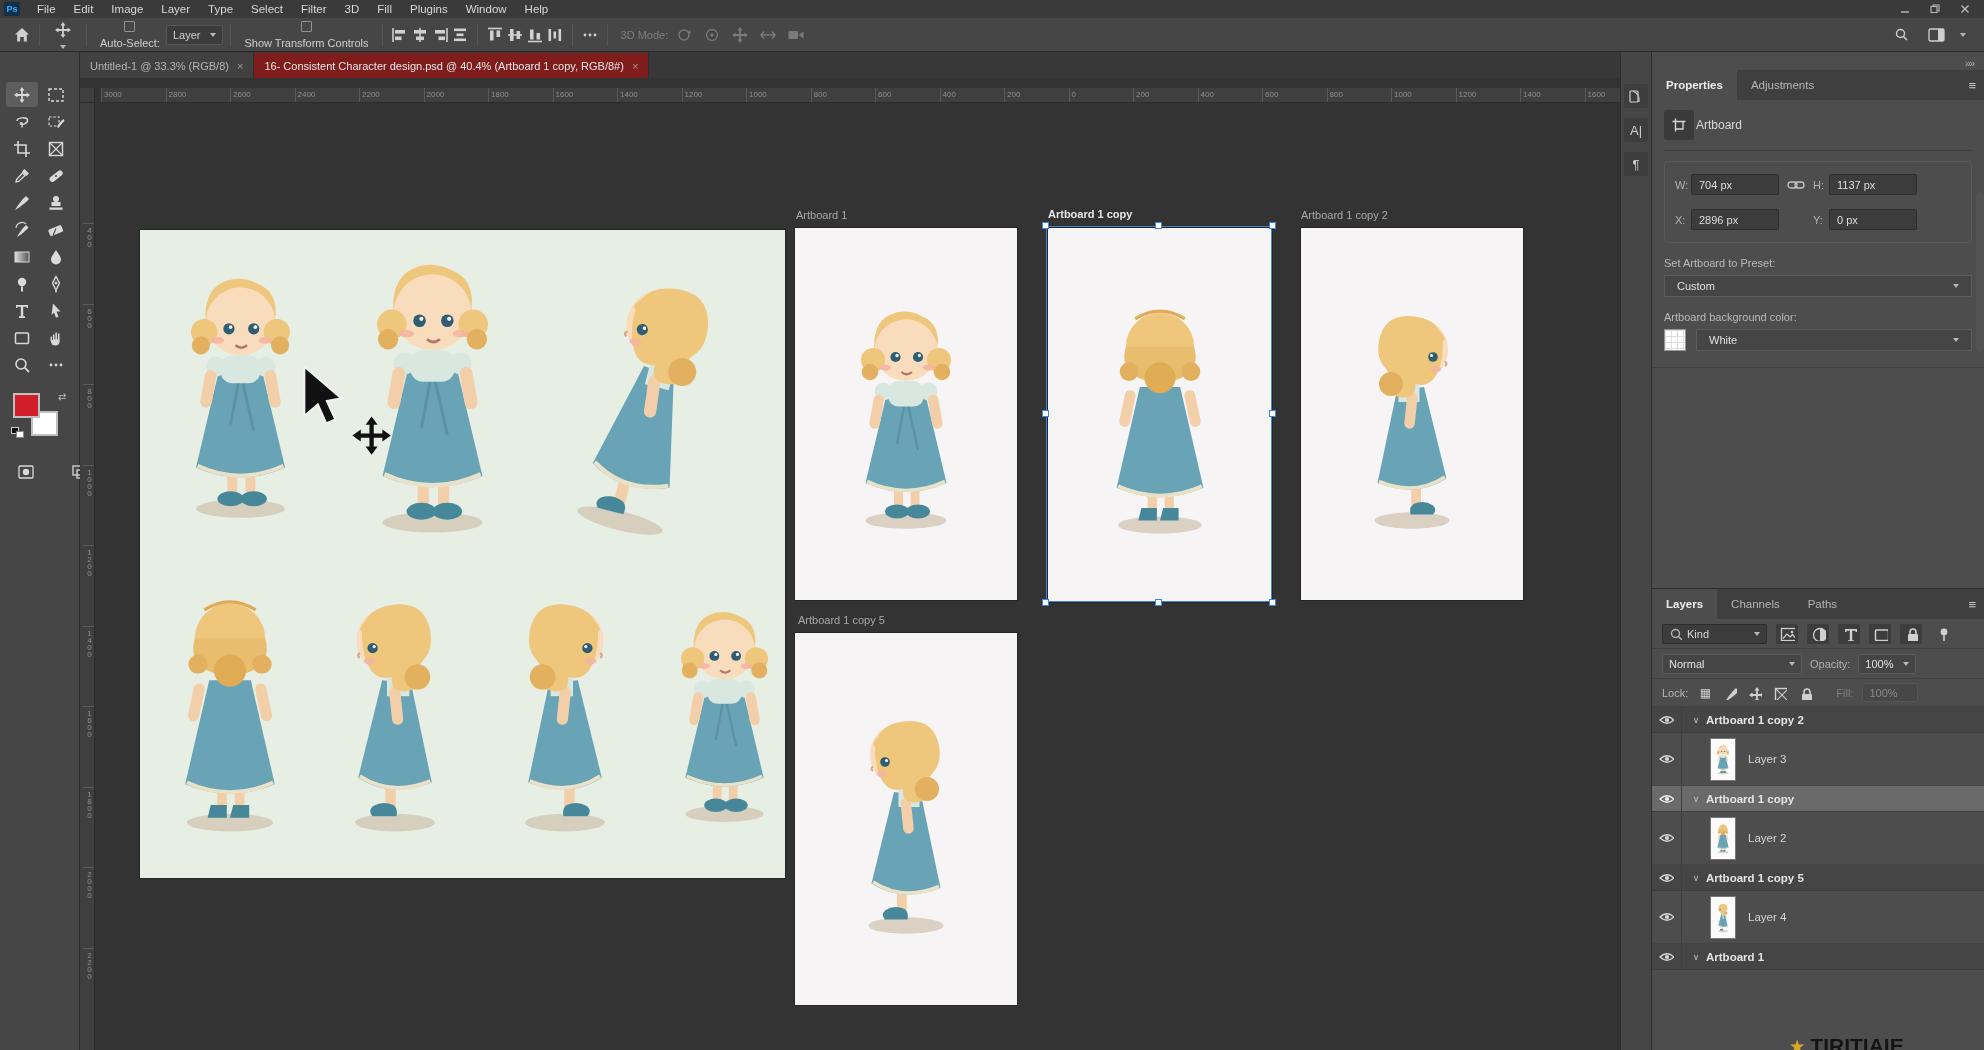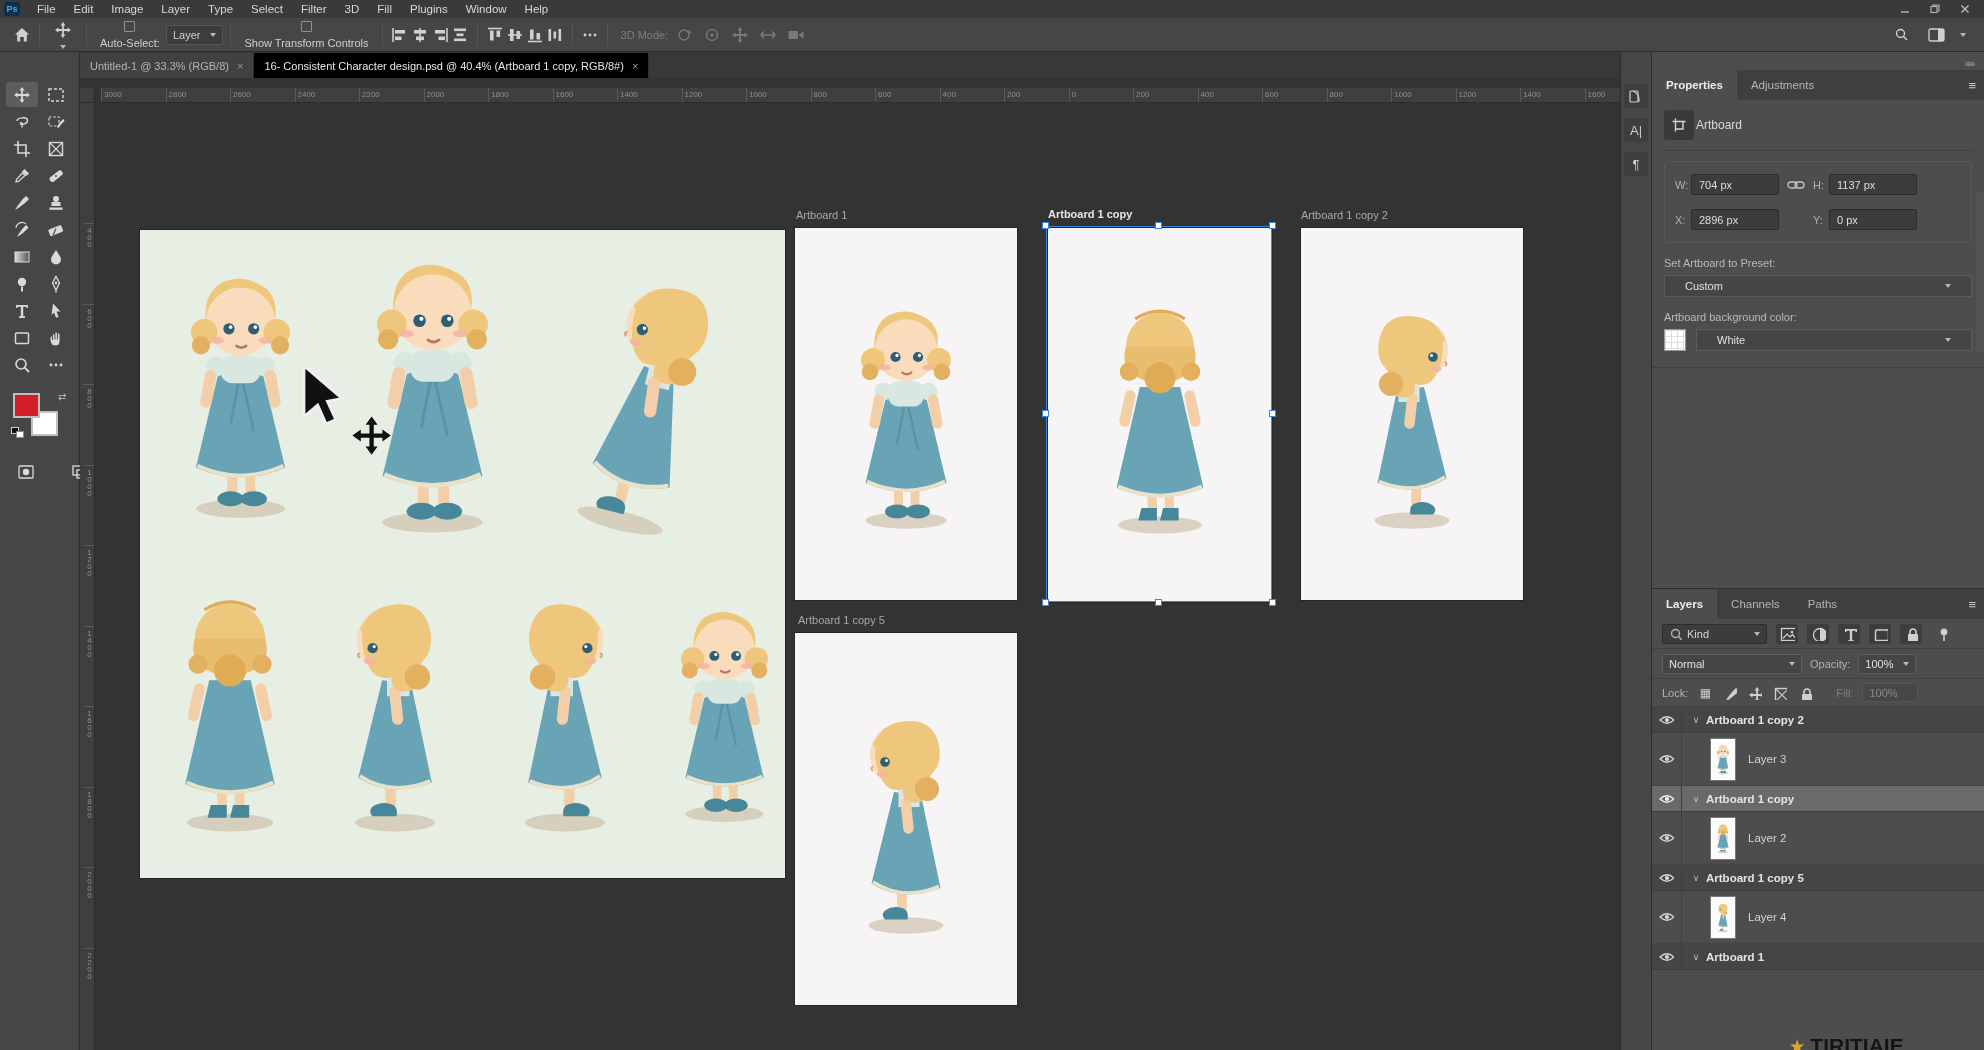--- a/index.html
+++ b/index.html
@@ -32,21 +32,21 @@
   .chev { width:0; height:0; border-left:3.5px solid transparent; border-right:3.5px solid transparent; border-top:4px solid #b8b8b8; }
   .ob-right { margin-left:auto; display:flex; align-items:center; gap:14px; padding-right:18px; }
   .dim { color:#7f7f7f; }
   .dimicons .ob-icon { color:#7a7a7a; }
   
   .main { position:absolute; left:0; top:52px; right:0; bottom:0; background:#383838; }
   .tabbar { position:absolute; left:80px; top:0; width:1540px; height:26px; background:#383838;
     display:flex; align-items:flex-end; font-size:11px; }
   .doc-tab { height:25px; display:flex; align-items:center; gap:8px; padding:0 10px; background:#414141;
     color:#b3b3b3; border-right:1px solid #2e2e2e; max-width:560px; white-space:nowrap; }
-  .doc-tab.active { background:#000000; color:#e6e6e6;text-align:center; }
+  .doc-tab.active { background:#7f1d1d; color:#e6e6e6;text-align:center; }
   .tab-close { color:#9a9a9a; font-size:11px; }
   
   .toolbar { position:absolute; left:0; top:0; width:80px; bottom:0; background:#464646; border-right:1px solid #2e2e2e; }
   .tools { padding-top:30px; display:grid; grid-template-columns:34px 34px; justify-content:center; row-gap:2px; }
   .tool { width:32px; height:25px; display:flex; align-items:center; justify-content:center; color:#d9d9d9; border-radius:3px; position:relative; }
   .tool.sel { background:#5d5d5d; }
   .tool svg { display:block; }
   .swatches { position:relative; width:58px; height:52px; margin:14px auto 0; }
   .sw-fg { position:absolute; left:2px; top:2px; width:27px; height:25px; border:2px solid #bfbfbf; }
   .sw-bg { position:absolute; left:20px; top:20px; width:27px; height:25px; border:2px solid #bfbfbf; background:#fff; }
@@ -90,21 +90,21 @@
   .obj-row { display:flex; align-items:center; gap:2px; padding-bottom:10px; border-bottom:1px solid #404040; }
   .obj-ic { width:30px; height:30px; background:#3a3a3a; border-radius:3px; display:flex; align-items:center; justify-content:center; color:#d5d5d5; }
   .obj-name { color:#d8d8d8; font-size:12px; }
   .dims { border:1px solid #5a5a5a; border-radius:4px; margin-top:10px; padding:12px 10px; display:grid;
     grid-template-columns:16px 88px 34px 16px 88px; row-gap:14px; align-items:center; }
   .fld { background:#3c3c3c; border:1px solid #2d2d2d; border-radius:2px; height:21px; display:flex; align-items:center; padding:0 7px; color:#dedede; }
   .lbl { color:#b0b0b0; }
   .chain { display:flex; justify-content:center; color:#c4c4c4; }
   .preset-label, .bgc-label { margin-top:14px; color:#b9b9b9; }
   .wide-select { margin-top:6px; background:#454545; border:1px solid #5c5c5c; border-radius:0; height:22px;
-    display:flex; align-items:center; justify-content:space-between; padding:0 20px; color:#e0e0e0; }
+    display:flex; align-items:center; justify-content:space-between; padding:0 12px; color:#e0e0e0; }
   .bgc-row { display:flex; align-items:center; gap:10px; margin-top:6px; }
   .bgc-swatch { width:22px; height:22px; background:#fff; border:1px solid #999; flex:none;
     background-image:linear-gradient(#ddd 1px, transparent 1px),linear-gradient(90deg,#ddd 1px, transparent 1px); background-size:6px 6px; }
   .bgc-row .wide-select { margin-top:0; flex:1; }
   .panel-gap { flex:1; border-top:1px solid #404040; margin-top:16px; }
   
   .layers { flex:none; height:462px; display:flex; flex-direction:column; background:#4d4d4d; border-top:1px solid #2e2e2e; }
   .filter-row { height:30px; display:flex; align-items:center; gap:9px; padding:0 10px; border-bottom:1px solid #414141; }
   .search-kind { width:105px; height:20px; background:#3c3c3c; border:1px solid #2d2d2d; border-radius:2px;
     display:flex; align-items:center; gap:5px; padding:0 6px; font-size:11px; color:#d5d5d5; }

